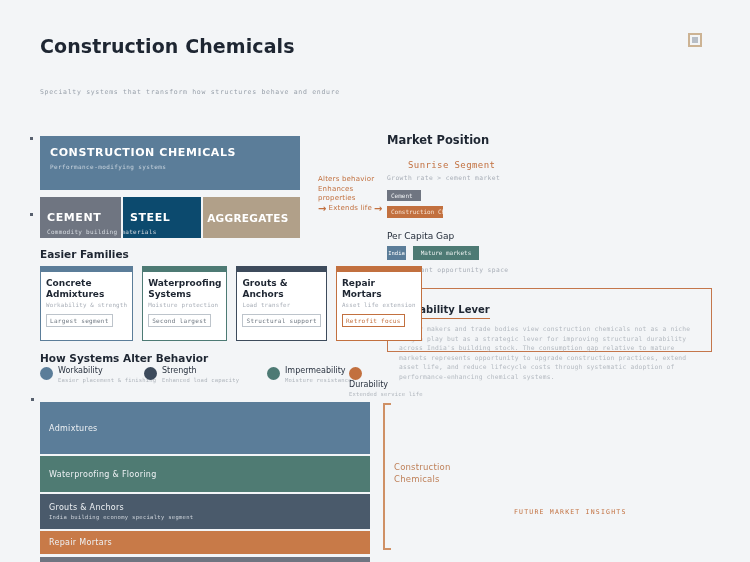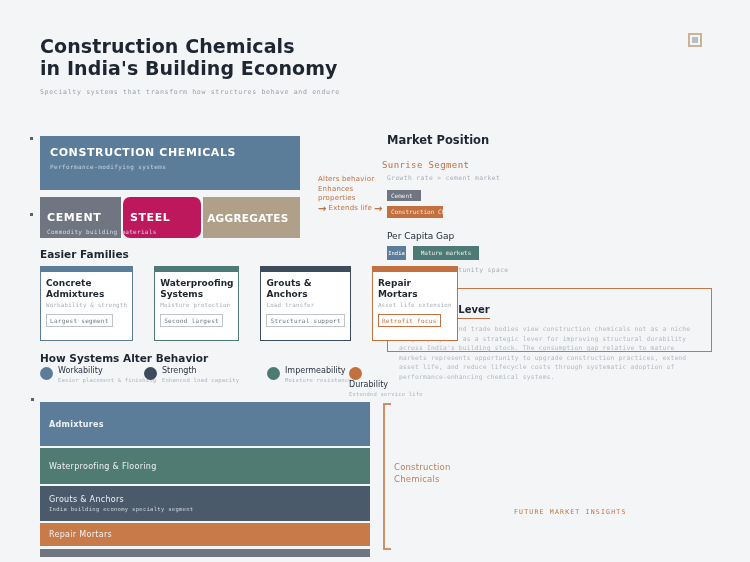--- a/index.html
+++ b/index.html
@@ -22,54 +22,54 @@
 
   .main-box { position:absolute; left:40px; top:136px; width:260px; height:54px;
               background:#5b7d99; padding:10px; }
   .main-box-title { font-size:11px; font-weight:700; color:#ffffff; letter-spacing:0.6px; }
   .main-box-sub { font-size:6px; color:#c9d4de; margin-top:4px; letter-spacing:0.4px; }
 
   .commodity-row { position:absolute; left:40px; top:197px; width:260px; height:41px; display:flex; gap:2px; }
   .commodity { position:relative; display:flex; align-items:center; padding-left:7px; }
   .commodity-label { font-size:11px; font-weight:700; color:#ffffff; letter-spacing:0.6px; }
   .cem { width:89px; background:#6f7581; }
-  .steel { width:86px; background:#be185d;border-radius:7px; }
+  .steel { width:86px; background:#0c4a6e; }
   .agg { width:107px; background:#b1a089; padding-left:4px; }
   .agg .commodity-label { font-size:10.5px; letter-spacing:0.3px; }
   .commodity-note { position:absolute; left:7px; bottom:3px; font-size:6px; color:#d6dbe1;
                     white-space:nowrap; letter-spacing:0.3px; z-index:2; }
 
   .annotation { position:absolute; left:318px; top:175px; width:70px; font-size:7px;
                 line-height:9.5px; color:#c2703f; letter-spacing:0.2px; overflow:hidden; }
   .annotation-arrow-line { display:flex; align-items:center; gap:2px; }
   .arr { font-size:10px; font-weight:700; line-height:9px; color:#c2703f; }
 
   .mp-heading { position:absolute; left:387px; top:133px; font-size:11.5px; font-weight:700; }
-  .sunrise-title { position:absolute; left:382px; top:160px; font-size:9px; color:#c2703f; letter-spacing:0.4px; }
+  .sunrise-title { position:absolute; left:408px; top:160px; font-size:9px; color:#c2703f; letter-spacing:0.4px; }
   .sunrise-note { position:absolute; left:387px; top:174px; font-size:6.3px; color:#a9afb8; letter-spacing:0.4px; }
   .bar-cement { position:absolute; left:387px; top:190px; width:34px; height:11px; background:#6f7581;
                 font-size:6px; color:#eef0f3; line-height:11px; padding-left:4px; white-space:nowrap; overflow:hidden; }
   .bar-cc { position:absolute; left:387px; top:206px; width:56px; height:12px; background:#c2703f;
             font-size:6px; color:#f6e3d3; line-height:12px; padding-left:4px; white-space:nowrap; overflow:hidden; }
   .pcg-title { position:absolute; left:387px; top:231px; font-size:9px; font-weight:500; color:#242d3a; }
   .bar-india { position:absolute; left:387px; top:246px; width:19px; height:14px; background:#5b7d99;
                font-size:5.5px; color:#ffffff; line-height:14px; text-align:center; overflow:hidden; }
   .bar-mature { position:absolute; left:413px; top:246px; width:66px; height:14px; background:#4d7a74;
                 font-size:6px; color:#e9efee; line-height:14px; text-align:center; overflow:hidden; }
   .pcg-note { position:absolute; left:387px; top:266px; font-size:6.3px; color:#a9afb8; letter-spacing:0.4px; }
 
   .durability-box { position:absolute; left:387px; top:288px; width:325px; height:64px;
                     border:1px solid #c4764b; padding:9px 11px; overflow:visible; }
   .durability-title { display:inline-block; font-size:10px; font-weight:700; color:#1e2632;
                       border-bottom:1.5px solid #c2703f; padding-bottom:3px; }
   .durability-body { margin-top:5px; width:302px; font-size:6.3px; line-height:9.6px;
                      color:#b4bac1; letter-spacing:0.2px; }
 
   .pf-heading { position:absolute; left:40px; top:248px; font-size:10.5px; font-weight:700; }
-  .cards { position:absolute; left:40px; top:266px; width:328px; height:75px; display:flex; gap:21px; }
+  .cards { position:absolute; left:40px; top:266px; width:328px; height:75px; display:flex; gap:9px; }
   .card { flex:1; background:#ffffff; border:1px solid #888; display:flex; flex-direction:column; }
   .card-top { height:5px; width:100%; }
   .card-body { padding:6px 5px 5px 5px; }
   .card-title { font-size:9px; font-weight:700; line-height:10.5px; color:#1e2632; }
   .card-sub { margin-top:3px; font-size:5.8px; color:#a9afb8; white-space:nowrap; letter-spacing:0.2px; }
   .card-badge { display:inline-block; margin-top:4px; padding:2px 3px; border:1px solid #bdc4cb;
                 font-size:6px; color:#6e7781; letter-spacing:0.3px; white-space:nowrap; }
   .card.c1 { border-color:#5b7d99; } .card.c1 .card-top { background:#5b7d99; }
   .card.c2 { border-color:#4d7a74;align-items:flex-end; } .card.c2 .card-top { background:#4d7a74; }
   .card.c3 { border-color:#3d4b5c; } .card.c3 .card-top { background:#3d4b5c; }
@@ -83,21 +83,21 @@
   .legend-dot { width:13px; height:13px; border-radius:50%; margin-right:5px; margin-top:1px; flex:none; }
   .ld1 { background:#5b7d99; } .ld2 { background:#3d4b5c; } .ld3 { background:#4d7a74; } .ld4 { background:#c2703f; }
   .legend-label { font-size:8px; color:#2a3340; font-weight:500; line-height:9px; }
   .legend-sub { font-size:5.5px; color:#b0b6bd; margin-top:1.5px; white-space:nowrap; letter-spacing:0.2px; }
 
   .bars { position:absolute; left:40px; top:402px; width:330px; }
   .hbar { position:relative; display:flex; flex-direction:column; justify-content:center;
           padding-left:9px; margin-bottom:2px; }
   .hbar-label { font-size:8px; color:#eef1f4; letter-spacing:0.3px; }
   .hbar-sub { font-size:5.5px; color:#cdd3da; margin-top:2px; letter-spacing:0.3px; }
-  .hb1 { height:44px; background:#5b7d99;font-weight:bold; }
+  .hb1 { height:52px; background:#5b7d99; }
   .hb2 { height:36px; background:#4f7b73; }
   .hb3 { height:35px; background:#4a5a6b; }
   .hb4 { height:23px; background:#c87a48; margin-bottom:3px; }
   .hb5 { height:8px; background:#6f7581; }
 
   .bracket { position:absolute; left:383px; top:403px; width:8px; height:147px;
              border-left:2px solid #cf9065; border-top:2px solid #cf9065; border-bottom:2px solid #cf9065; }
   .bracket-label { position:absolute; left:394px; top:462px; font-size:8.5px; line-height:11.5px;
                    color:#bf815a; white-space:pre-line; letter-spacing:0.2px; }
   .brand { position:absolute; left:514px; top:508px; font-size:6.5px; color:#c2703f; letter-spacing:1.2px; }
@@ -106,21 +106,20 @@
 <body>
 
 <div class="canvas">
 
   <div class="corner-icon">
     <div class="corner-icon-inner"></div>
   </div>
 
   <div class="title">
     <div>Construction Chemicals</div>
-    <div>in India's Building Economy</div>
   </div>
   <div class="subtitle mono">Specialty systems that transform how structures behave and endure</div>
 
   <div class="bullet b1"></div>
   <div class="bullet b2"></div>
   <div class="bullet b3"></div>
 
   <div class="main-box">
     <div class="main-box-title">CONSTRUCTION CHEMICALS</div>
     <div class="main-box-sub mono">Performance-modifying systems</div>

